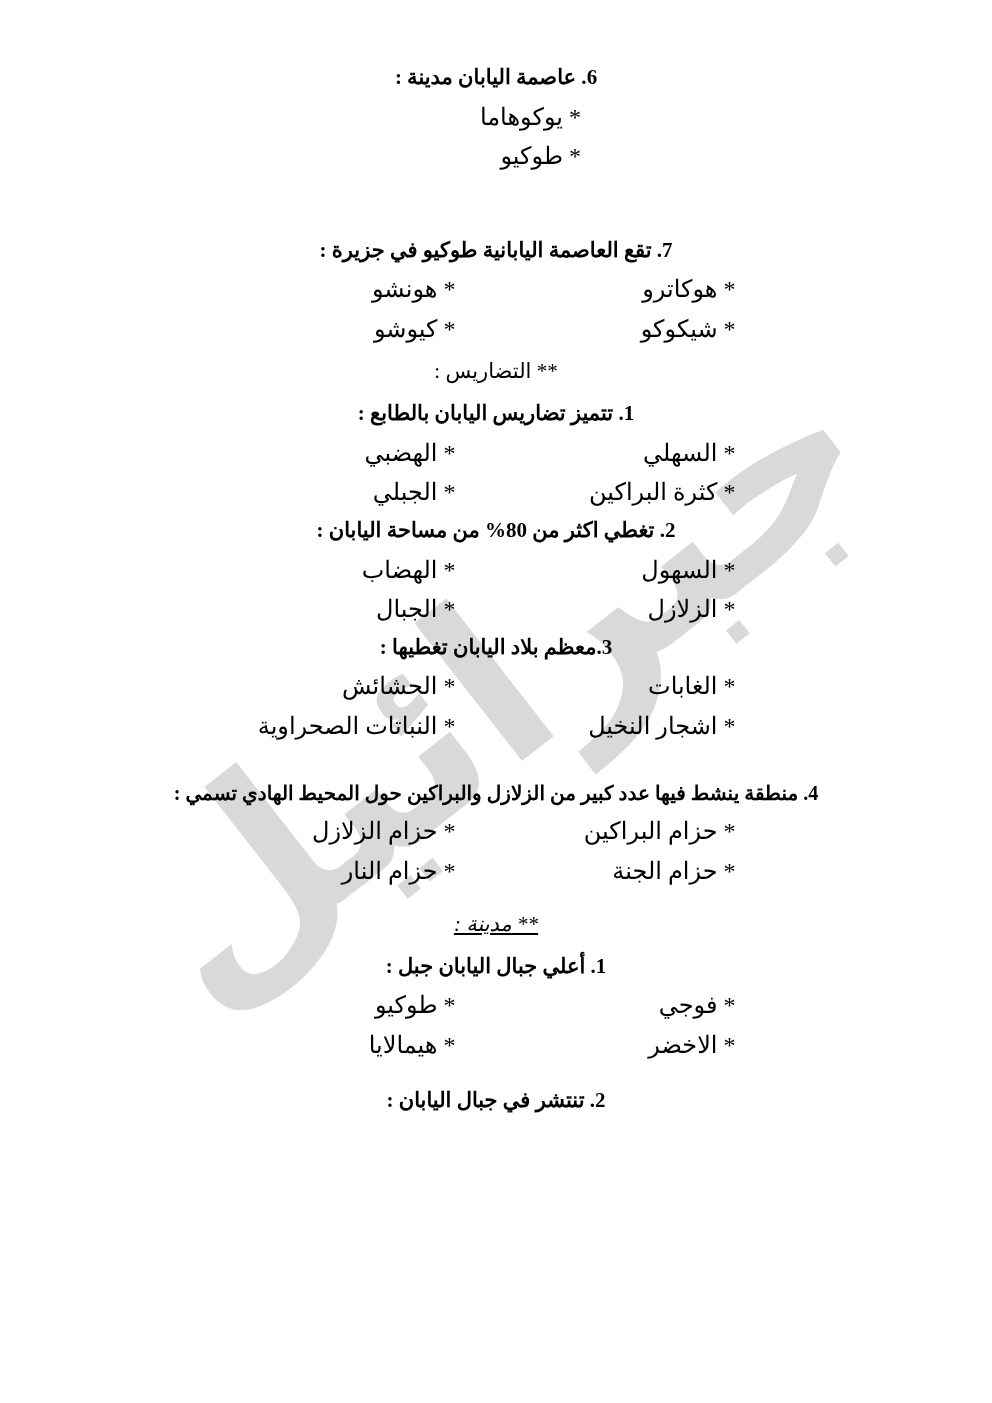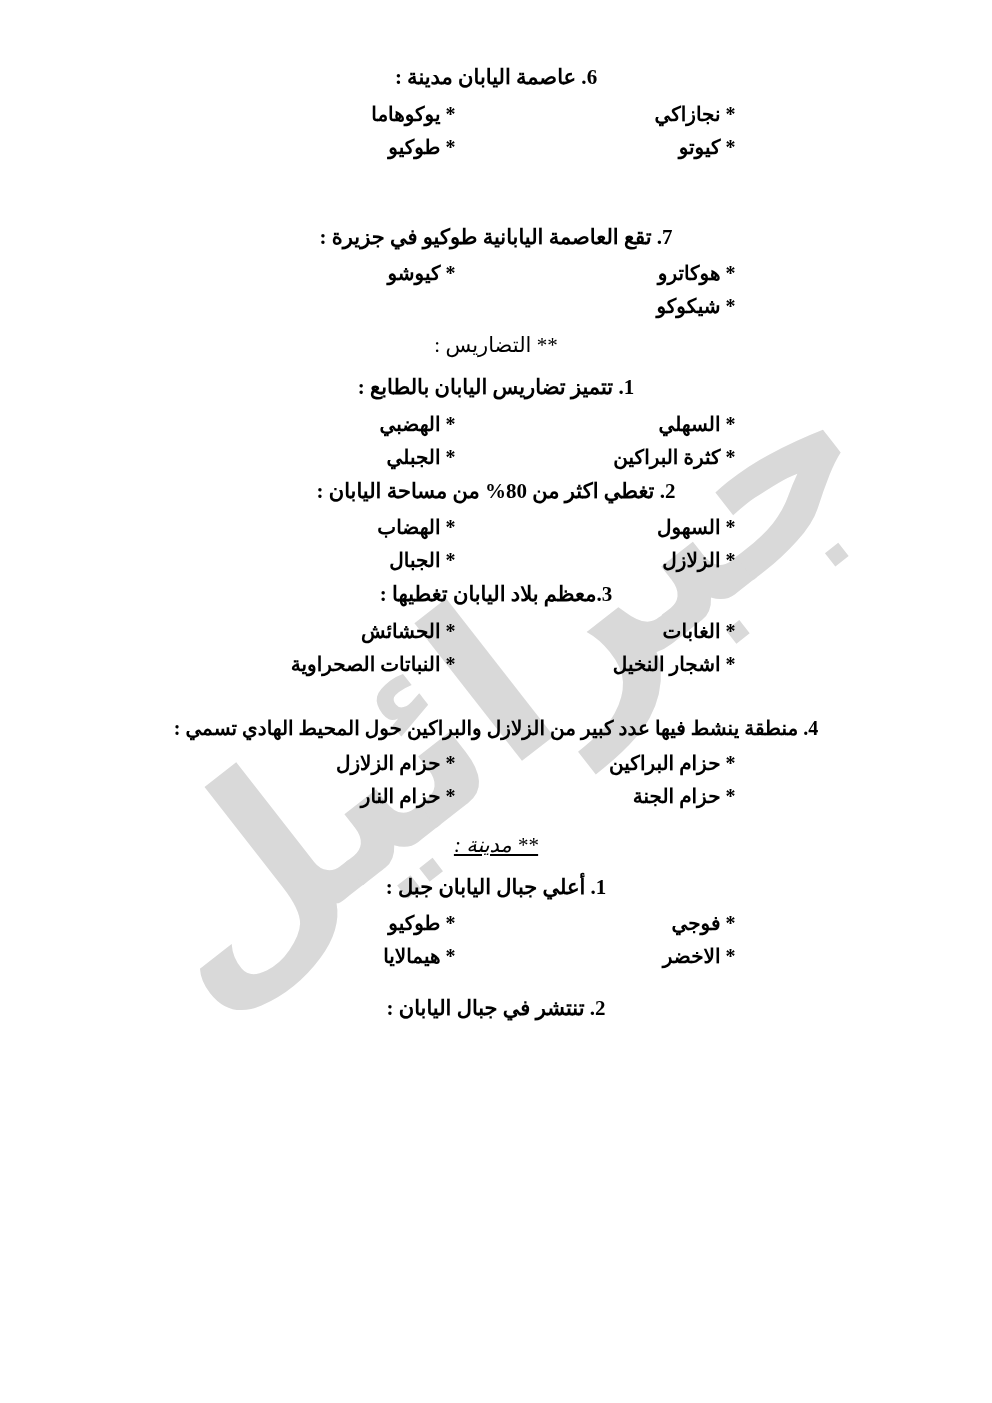--- a/index.html
+++ b/index.html
@@ -56,22 +56,22 @@
     font-size: 20px;
     margin-top: 32px;
   }
   .opts {
     display: flex;
     justify-content: center;
     margin: 0;
   }
   .opts .col {
     width: 225px;
-    font-size: 20px;
-    font-weight: bold;
+    font-size: 24px;
+    font-weight: normal;
     line-height: 1.65;
   }
   .opts .col.right {
     text-align: right;
     padding-right: 55px;
   }
   .opts .col.left {
     text-align: right;
     padding-right: 26px;
   }
@@ -102,41 +102,38 @@
 
   <div class="watermark">
     <span>جبرائيل</span>
   </div>
 
   <div class="content">
 
     <div class="qrow">
       <p class="q">6. عاصمة اليابان مدينة :</p>
       <div class="opts">
-        <div class="col left">
-          <div class="optline">* نجازاكي</div>
-          <div class="optline">* كيوتو</div>
-        </div>
         <div class="col right">
           <div class="optline">* يوكوهاما</div>
           <div class="optline">* طوكيو</div>
         </div>
       </div>
     </div>
 
     <div class="gap-lg"></div>
 
     <div class="qrow">
       <p class="q">7. تقع العاصمة اليابانية طوكيو في جزيرة :</p>
       <div class="opts">
         <div class="col left">
           <div class="optline">* هوكاترو</div>
           <div class="optline">* شيكوكو</div>
         </div>
         <div class="col right">
+          <div class="optline">* هونشو</div>
           <div class="optline">* كيوشو</div>
         </div>
       </div>
     </div>
 
     <div class="gap-sm"></div>
 
     <p class="section-head">** التضاريس :</p>
 
     <div class="gap-sm"></div>

